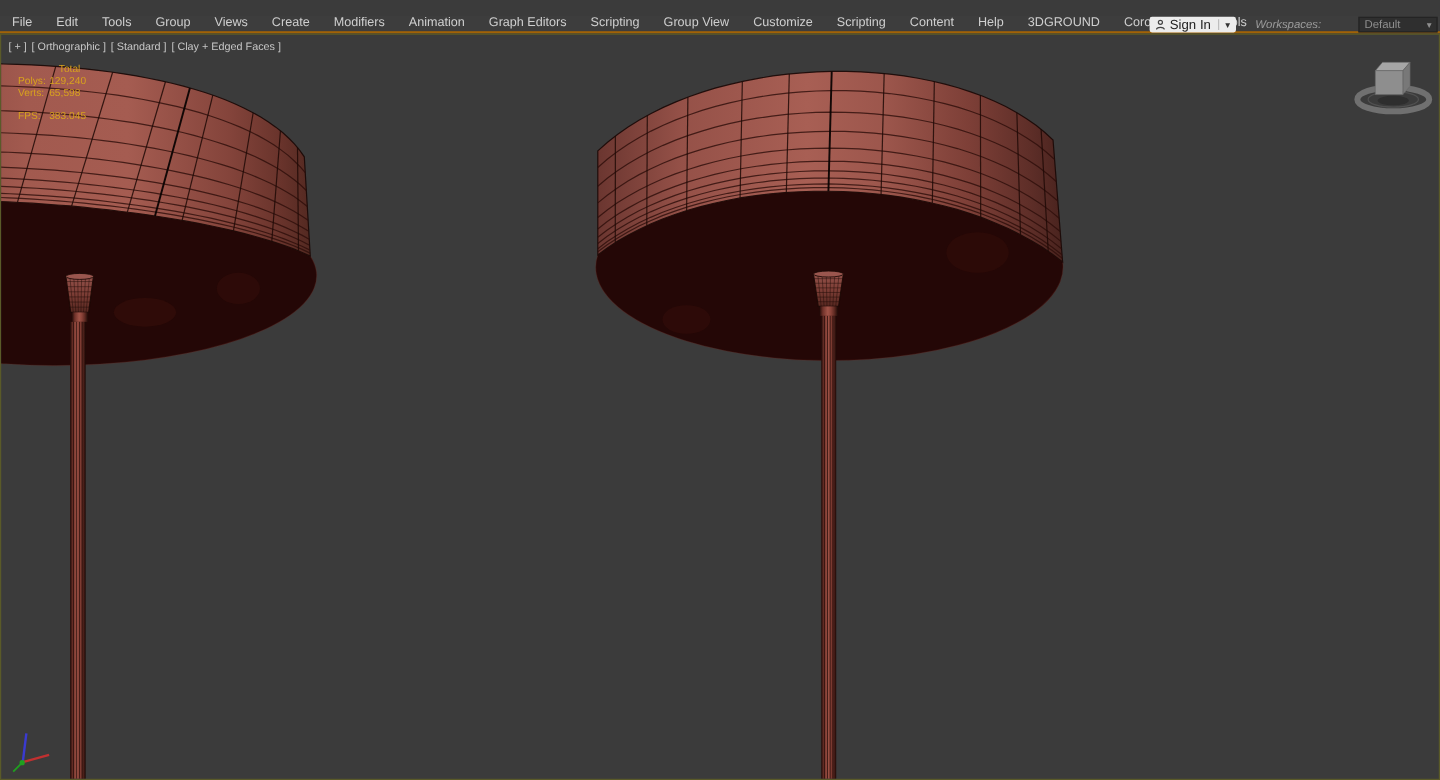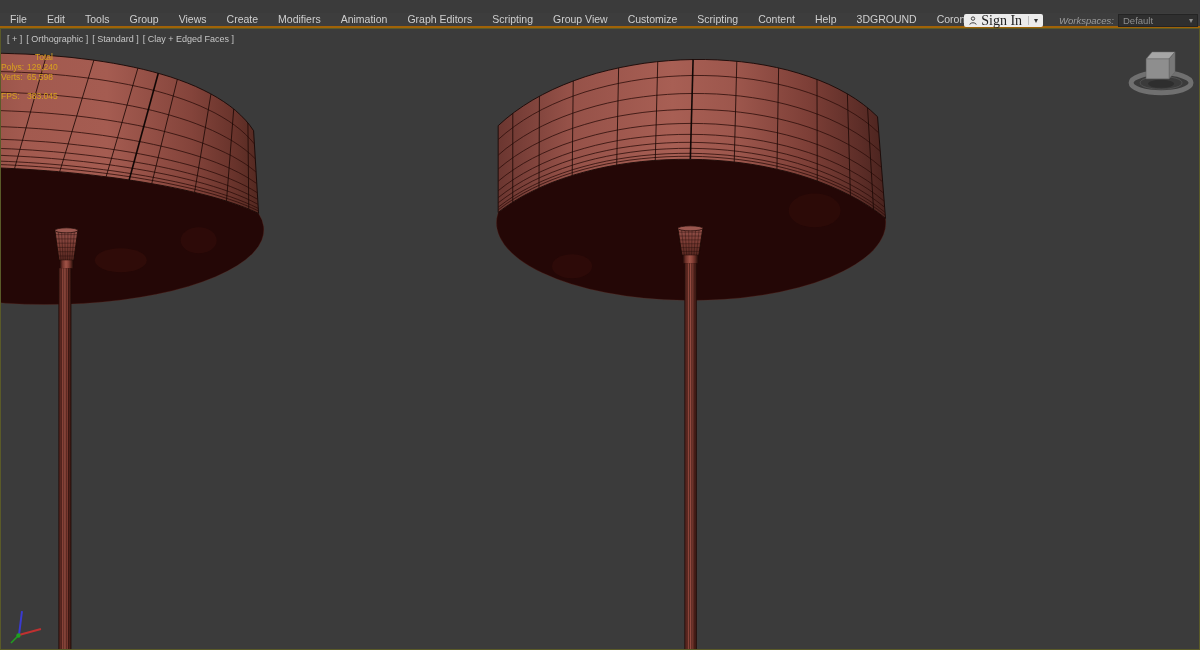--- a/index.html
+++ b/index.html
@@ -18,37 +18,37 @@
   .restore-box{width:7px;height:6px;border:1px solid #555;background:transparent;}
 
   
   .menubar{position:absolute;left:0;top:13px;width:1200px;height:15px;background:#3d3d3d;
     display:flex;align-items:center;border-bottom:2px solid #a16207;}
   .menu-item{padding:0 10px;font-size:10.5px;color:#cfcfcf;white-space:nowrap;line-height:15px;}
   .menu-right{position:absolute;right:2px;top:0;height:15px;display:flex;align-items:center;}
   .signin-btn{display:flex;align-items:center;height:13px;background:#ececec;border-radius:2px;
     padding:0 5px;margin-right:16px;}
   .signin-btn .person{display:block;margin-right:4px;}
-  .signin-btn .label{font-size:14px;color:#222;font-family:Liberation Serif, serif;}
+  .signin-btn .label{font-size:11px;color:#222;}
   .signin-caret{font-size:8px;color:#333;margin-left:6px;padding-left:5px;border-left:1px solid #bdbdbd;}
   .ws-label{font-size:9.5px;color:#9c9c9c;margin-right:4px;font-style:italic;}
-  .ws-select{width:80px;height:13px;background:#2f2f2f;border:1px solid #242424;
-    display:flex;align-items:center;padding:0 4px;}
+  .ws-select{width:66px;height:13px;background:#2f2f2f;border:1px solid #242424;
+    display:flex;align-items:center;padding:0 4px;margin-left:27px;}
   .ws-select .val{font-size:9.5px;color:#8f8f8f;flex:1;}
   .ws-select .caret{font-size:8px;color:#8f8f8f;}
 
   
   .viewport{position:absolute;left:0;top:28px;width:1200px;height:622px;background:#3b3b3b;
     border:1px solid #5a5a28;}
   .viewport svg{position:absolute;left:0;top:0;}
 
   .vp-label{position:absolute;left:6px;top:5px;display:flex;gap:4px;font-size:9px;color:#c6c6c6;}
   .vp-label span{white-space:pre;}
 
-  .stats{position:absolute;left:0;top:23px;width:64px;font-size:8.5px;line-height:10px;color:#d8a21e;}
+  .stats{position:absolute;left:14px;top:23px;width:64px;font-size:8.5px;line-height:10px;color:#d8a21e;}
   .stats-header{width:42px;margin-left:22px;text-align:center;}
   .stats-row{display:flex;}
   .stats-row .sl{width:26px;}
   .stats-row .sv{flex:1;text-align:left;}
   .stats-row.fps{margin-top:9px;}
 </style>
 </head>
 <body>
 
 <div id="app">

